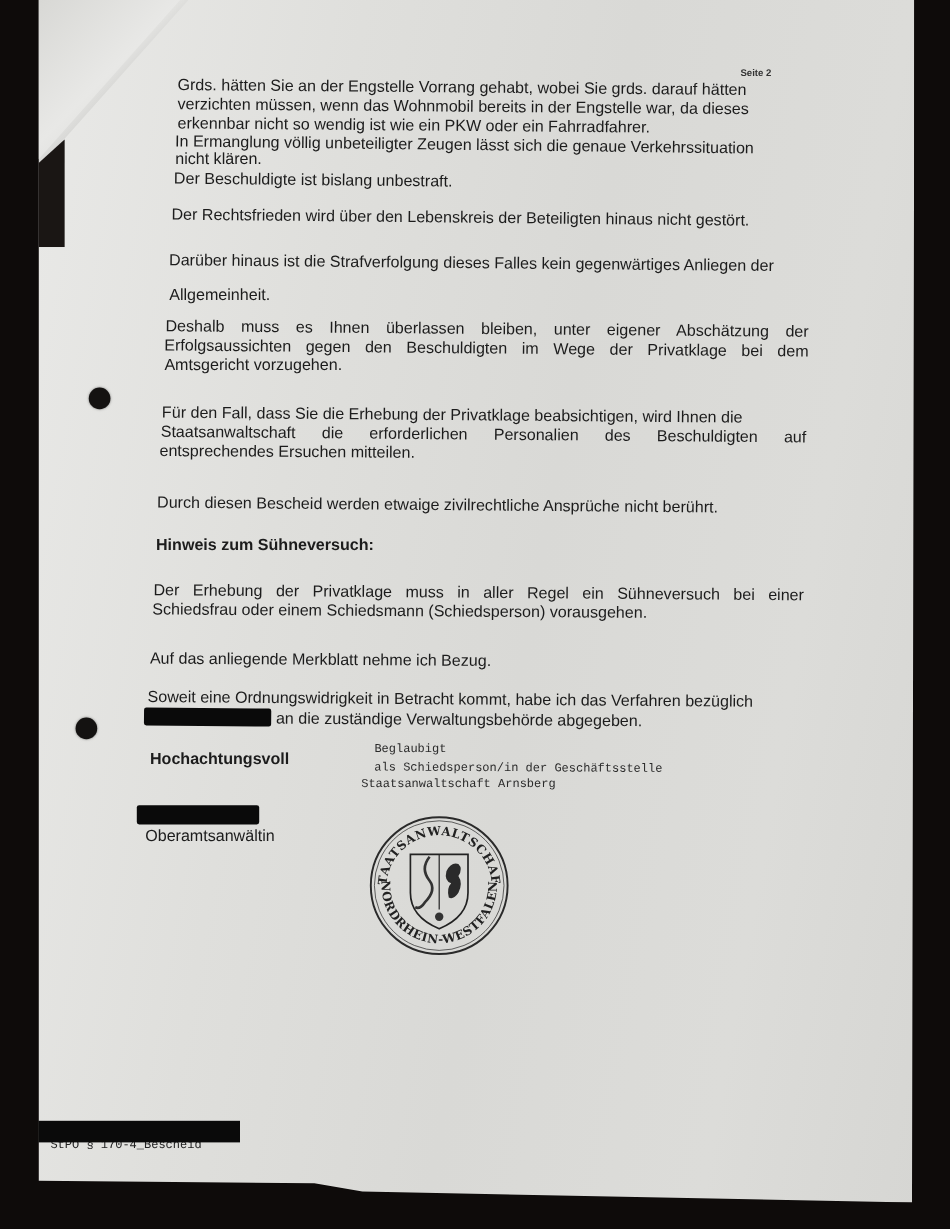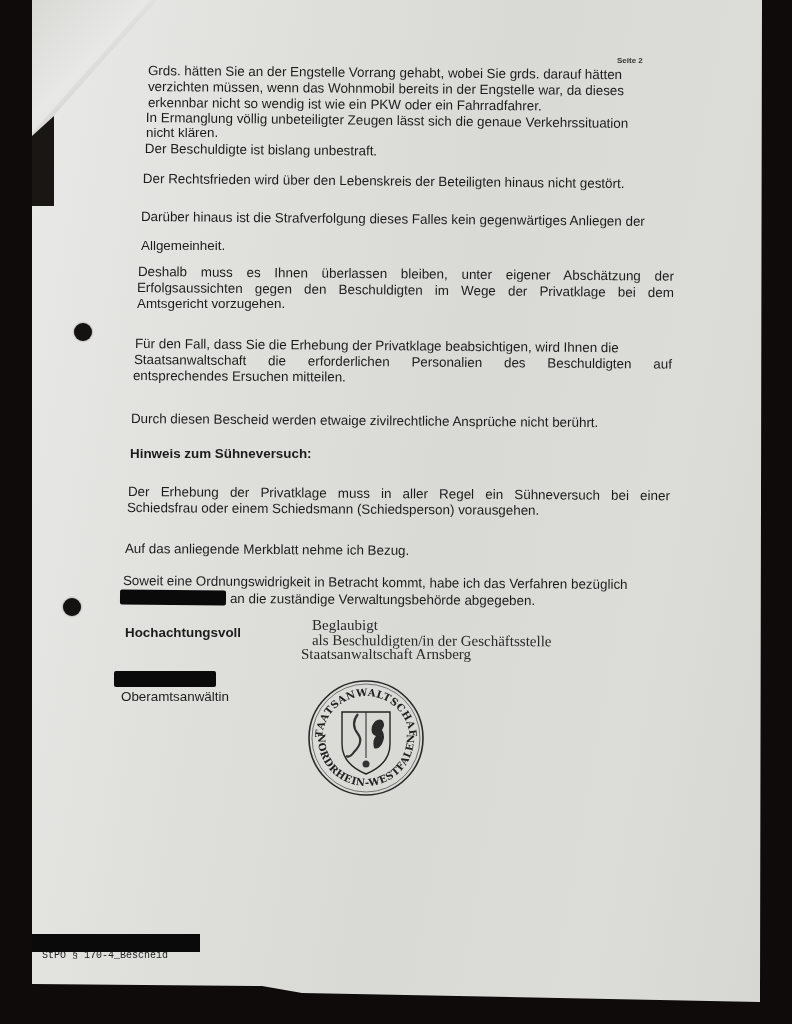--- a/index.html
+++ b/index.html
@@ -30,21 +30,21 @@
       clip-path: polygon(0 20px, 22px 0, 22px 90px, 0 90px);
     }
     .txt {
       position: absolute; color: #1c1c1c; font-size: 13.4px; line-height: 15px;
       white-space: nowrap; transform-origin: left top;
     }
     .j { text-align: justify; white-space: normal; }
     .j::after { content: ""; display: inline-block; width: 100%; }
     .bold { font-weight: bold; text-align: center; }
     .small { font-size: 8px; font-weight: bold; color: #333; }
-    .sans2 { font-family: Liberation Serif, serif; font-size: 15px; line-height: 13.5px; color: #2a2a2a; }
+    .sans2 { font-family: Liberation Mono, monospace; font-size: 10px; line-height: 13.5px; color: #2a2a2a; }
     .redact { position: absolute; background: #0a0a0a; border-radius: 2px; }
     .hole { position: absolute; width: 18px; height: 18px; border-radius: 50%; background: #141211; box-shadow: 0 0 2px rgba(0,0,0,0.5); }
     .seal { position: absolute; left: 306px; top: 678px; width: 120px; height: 120px; }
     .footer { font-size: 10px; color: #222; }
   </style>
 </head>
 <body>
 
 <div class="page"></div>
 <div class="fold-shadow"></div>
@@ -100,21 +100,21 @@
   <div class="redact" style="left:120px; top:590px; width:106px; height:15px; transform: rotate(0.5deg);"></div>
   <div class="txt" style="left:230px; top:591px; transform: rotate(0.4deg);">an die zuständige Verwaltungsbehörde abgegeben.</div>
 </div>
 
 <div class="txt" style="left:125px; top:625px;font-weight:bold;">Hochachtungsvoll</div>
 <div class="redact" style="left:114px; top:671px; width:102px; height:16px;"></div>
 <div class="txt" style="left:121px; top:689px;">Oberamtsanwältin</div>
 
 <div>
   <div class="txt sans2" style="left:312px; top:619px;">Beglaubigt</div>
-  <div class="txt sans2" style="left:312px; top:634px; transform: rotate(0.3deg);">als Beschuldigten/in der Geschäftsstelle</div>
+  <div class="txt sans2" style="left:312px; top:634px; transform: rotate(0.3deg);">als Schiedsperson/in der Geschäftsstelle</div>
   <div class="txt sans2" style="left:301px; top:648px;">Staatsanwaltschaft Arnsberg</div>
 </div>
 
 <div class="seal">
   <svg width="120" height="120" viewBox="0 0 120 120">
     <defs>
       <path id="topArc" d="M 16 62 A 44 44 0 0 1 104 62"></path>
       <path id="botArc" d="M 12 60 A 48 48 0 0 0 108 60"></path>
     </defs>
     <circle cx="60" cy="60" r="57" fill="none" stroke="#2a2a2a" stroke-width="1.6"></circle>

